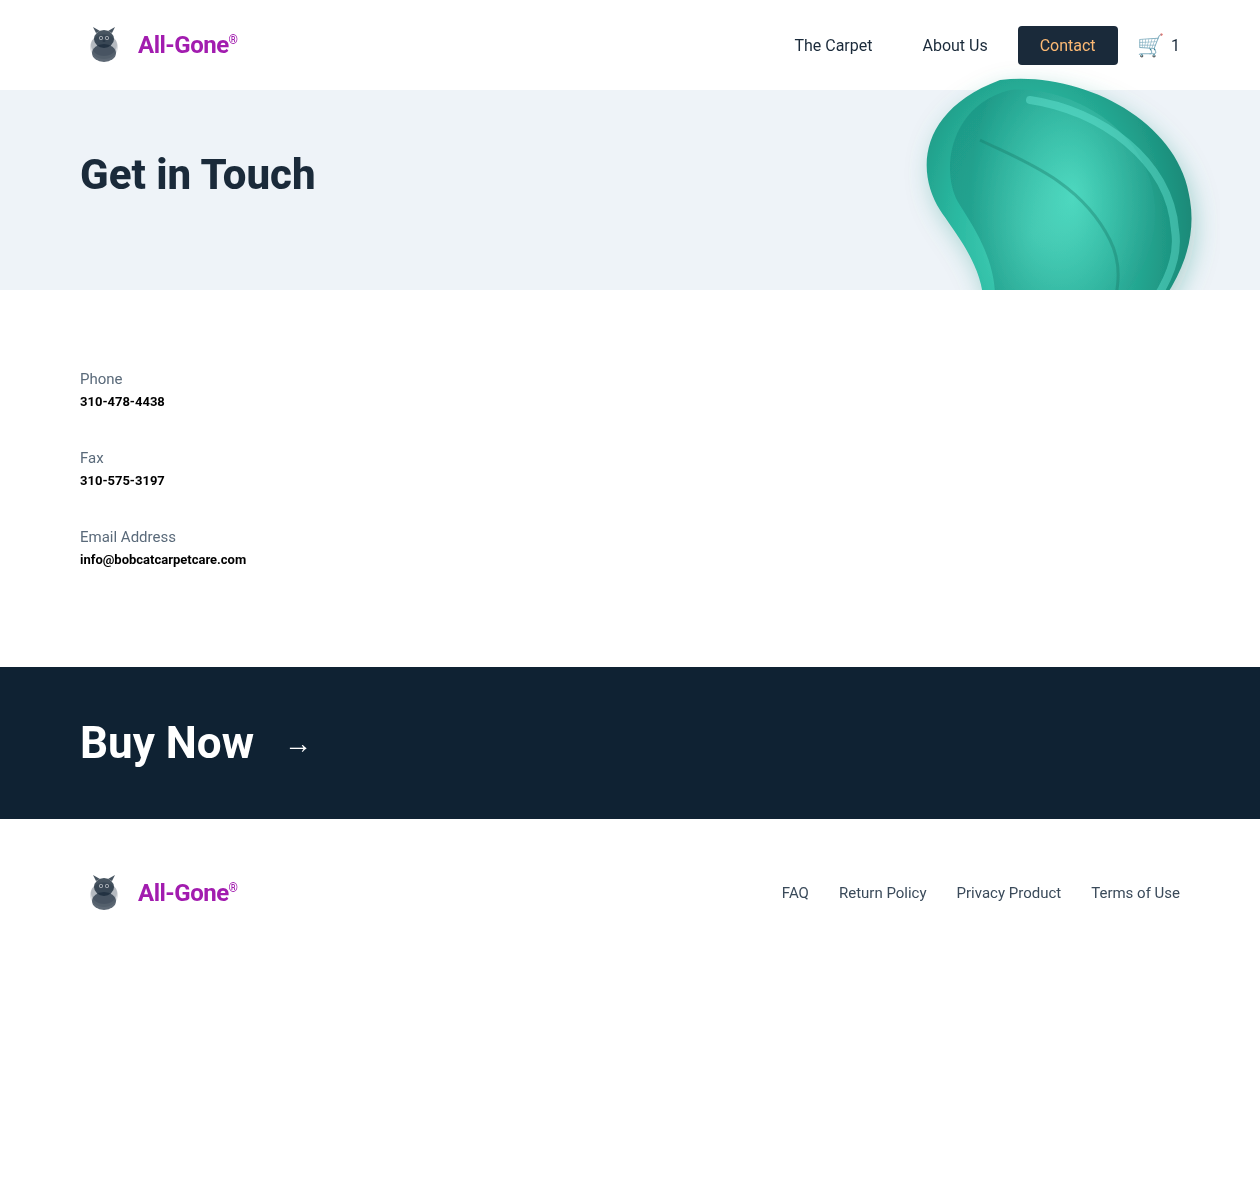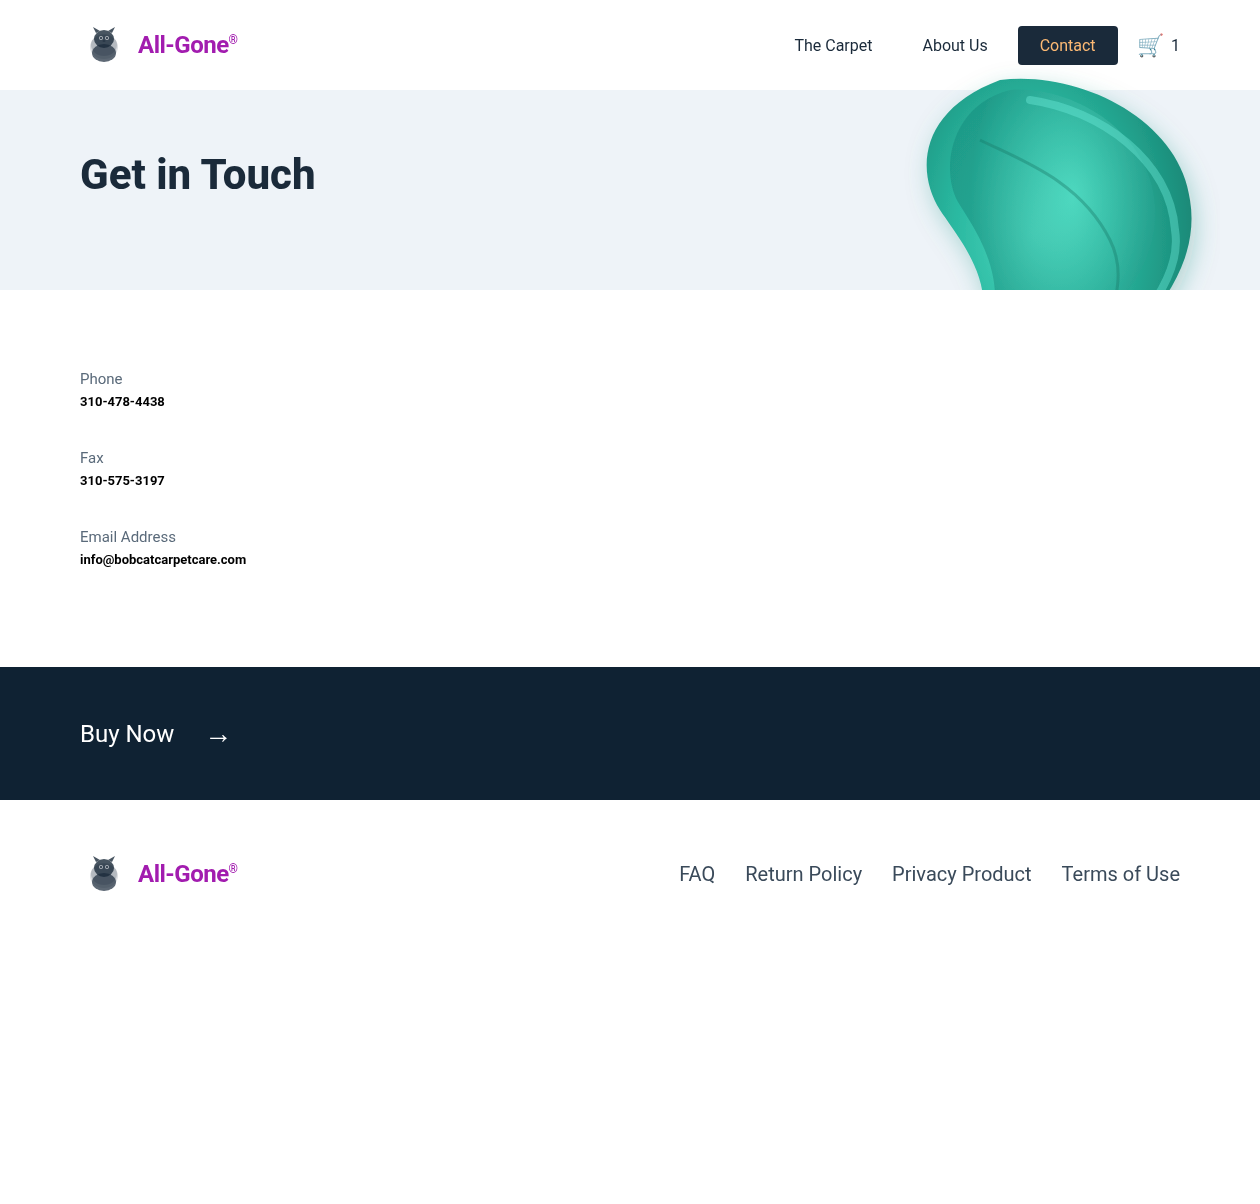--- a/index.html
+++ b/index.html
@@ -142,22 +142,22 @@
     }
 
     
     .buy-banner {
       background: #0f2233;
       padding: 50px 80px;
       display: flex;
       align-items: center;
     }
     .buy-now-text {
-      font-size: 24px;
-      font-weight: 400;
+      font-size: 44px;
+      font-weight: 700;
       color: #fff;
       margin-right: 30px;
     }
     .arrow-right {
       font-size: 28px;
       color: #fff;
     }
 
     
     .footer {
@@ -170,21 +170,21 @@
     .footer-logo-area {
       display: flex;
       align-items: center;
       gap: 10px;
     }
     .footer-nav {
       display: flex;
       gap: 30px;
     }
     .footer-link {
-      font-size: 20px;
+      font-size: 15px;
       color: #3a4a5a;
       text-decoration: none;
       cursor: pointer;
     }
   </style>
 </head>
 <body>
 
 <header class="header">
   <div class="logo-area">

